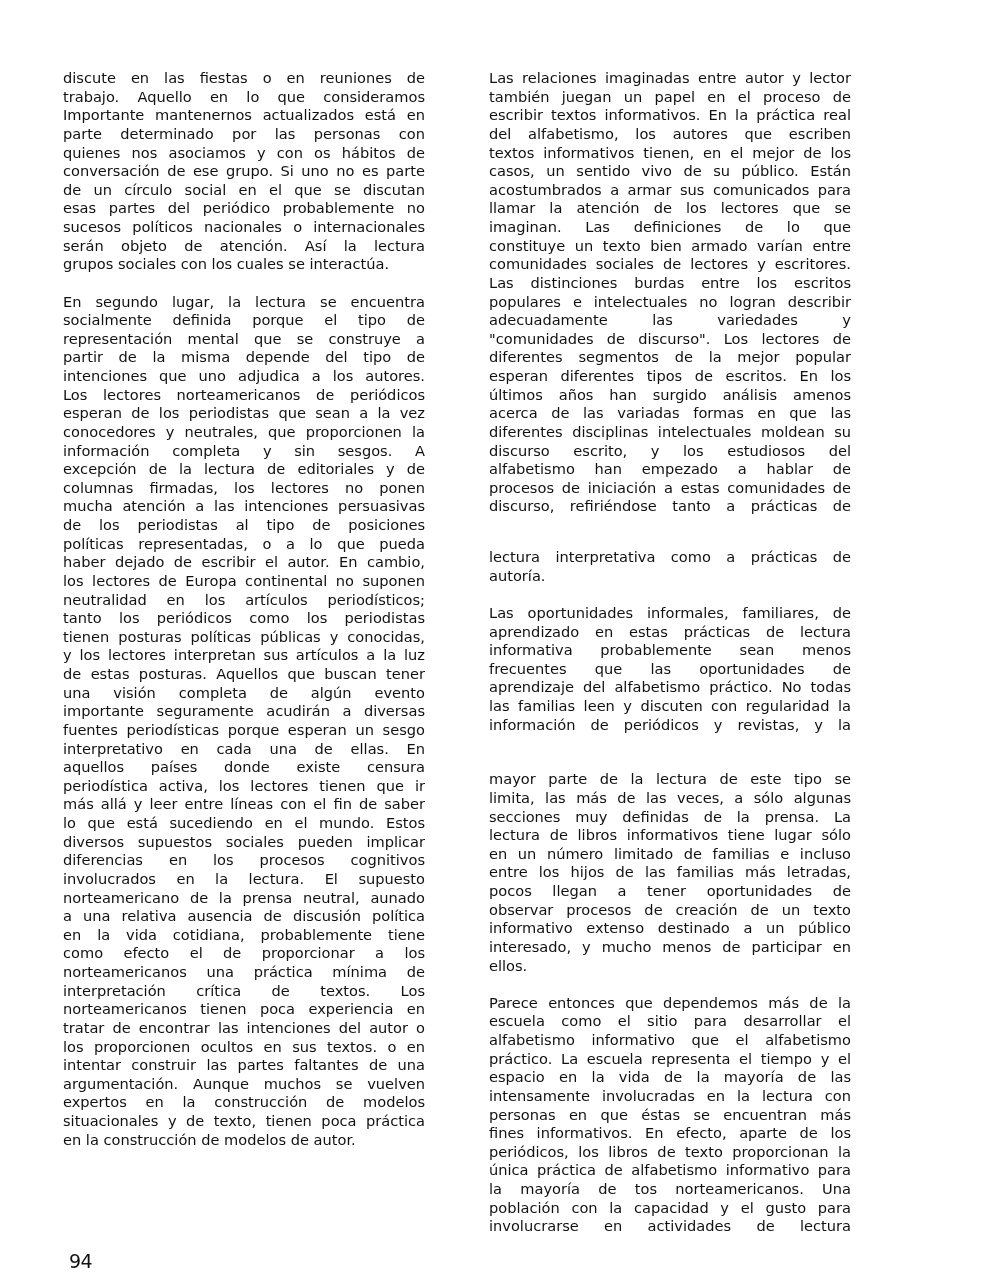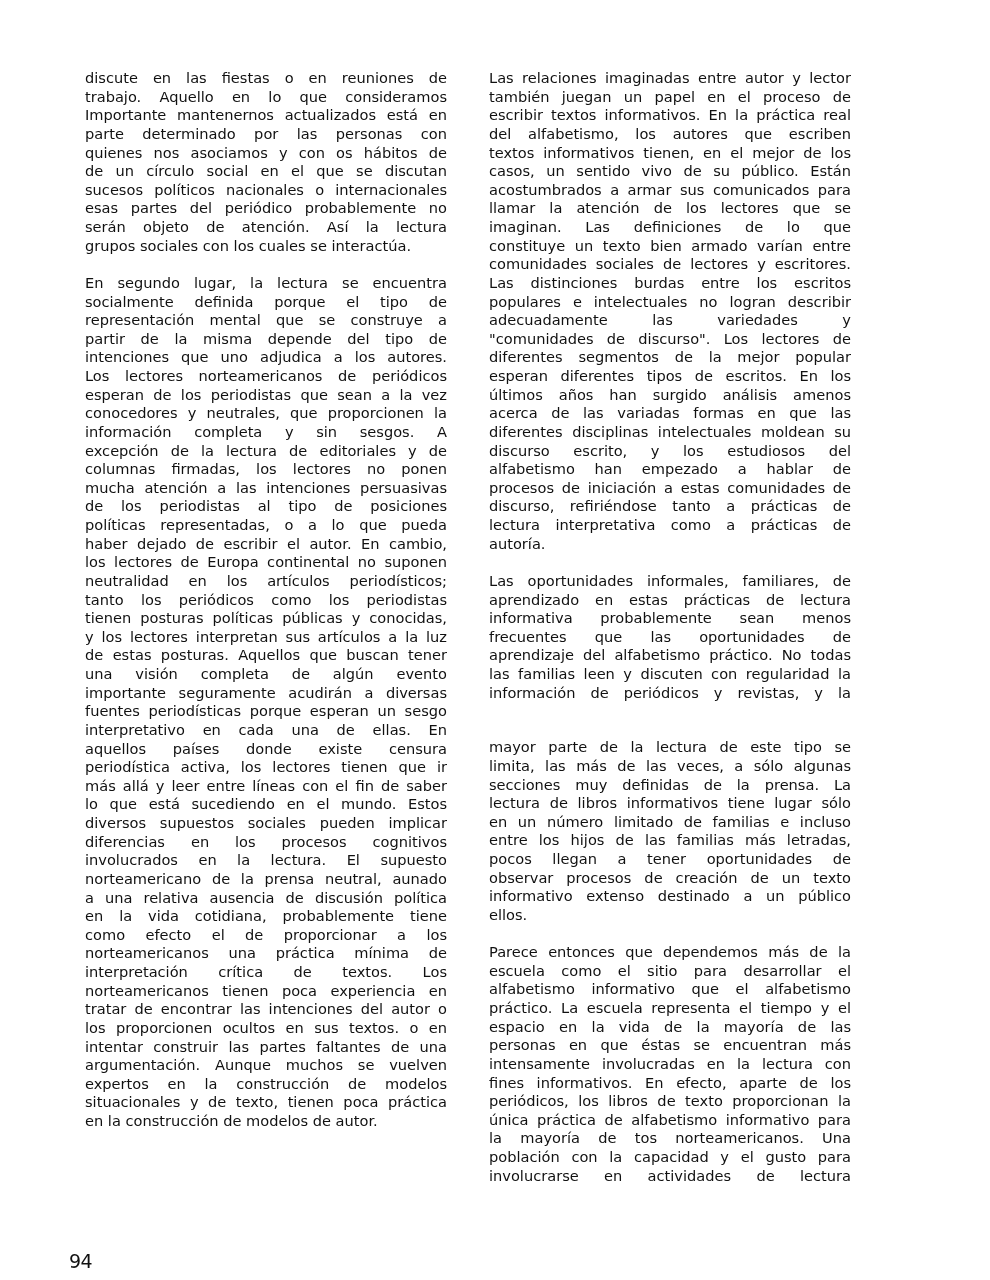--- a/index.html
+++ b/index.html
@@ -20,21 +20,21 @@
       left: 0; top: 0;
       width: 990px; height: 1280px;
     }
     .column {
       position: absolute;
       top: 69px;
       width: 362px;
       font-size: 14.6px;
       line-height: 18.64px;
     }
-    .col-left { left: 85px; }
+    .col-left { left: 63px; }
     .col-right { left: 489px; }
     .para { margin: 0 0 18.64px 0; }
     .para:last-child { margin-bottom: 0; }
     .line {
       display: block;
       height: 18.64px;
       white-space: nowrap;
       text-align: justify;
       text-align-last: justify;
       overflow: visible;
@@ -57,23 +57,24 @@
 <body>
 
 <div class="page">
   <div class="column col-left" id="col-left">
       <div class="para">
         <span class="line" style="white-space: normal; overflow: hidden;">discute en las fiestas o en reuniones de</span>
         <span class="line" style="white-space: normal; overflow: hidden;">trabajo. Aquello en lo que consideramos</span>
         <span class="line" style="white-space: normal; overflow: hidden;">Importante mantenernos actualizados está en</span>
         <span class="line" style="white-space: normal; overflow: hidden;">parte determinado por las personas con</span>
         <span class="line" style="white-space: normal; overflow: hidden;">quienes nos asociamos y con os hábitos de</span>
+        <span class="line" style="white-space: normal; overflow: hidden;">conversación de ese grupo. Si uno no es parte</span>
         <span class="line" style="white-space: normal; overflow: hidden;">de un círculo social en el que se discutan</span>
+        <span class="line" style="white-space: normal; overflow: hidden;">esas partes del periódico probablemente no</span>
         <span class="line" style="white-space: normal; overflow: hidden;">sucesos políticos nacionales o internacionales</span>
-        <span class="line" style="white-space: normal; overflow: hidden;">esas partes del periódico probablemente no</span>
         <span class="line" style="white-space: normal; overflow: hidden;">serán objeto de atención. Así la lectura</span>
         <span class="line last">grupos sociales con los cuales se interactúa.</span>
       </div>
       <div class="para">
         <span class="line" style="white-space: normal; overflow: hidden;">En segundo lugar, la lectura se encuentra</span>
         <span class="line" style="white-space: normal; overflow: hidden;">socialmente definida porque el tipo de</span>
         <span class="line" style="white-space: normal; overflow: hidden;">representación mental que se construye a</span>
         <span class="line" style="white-space: normal; overflow: hidden;">partir de la misma depende del tipo de</span>
         <span class="line" style="white-space: normal; overflow: hidden;">intenciones que uno adjudica a los autores.</span>
         <span class="line" style="white-space: normal; overflow: hidden;">Los lectores norteamericanos de periódicos</span>
@@ -138,50 +139,51 @@
         <span class="line" style="white-space: normal; overflow: hidden;">"comunidades de discurso". Los lectores de</span>
         <span class="line" style="white-space: normal; overflow: hidden;">diferentes segmentos de la mejor popular</span>
         <span class="line" style="white-space: normal; overflow: hidden;">esperan diferentes tipos de escritos. En los</span>
         <span class="line" style="white-space: normal; overflow: hidden;">últimos años han surgido análisis amenos</span>
         <span class="line" style="white-space: normal; overflow: hidden;">acerca de las variadas formas en que las</span>
         <span class="line" style="white-space: normal; overflow: hidden;">diferentes disciplinas intelectuales moldean su</span>
         <span class="line" style="white-space: normal; overflow: hidden;">discurso escrito, y los estudiosos del</span>
         <span class="line" style="white-space: normal; overflow: hidden;">alfabetismo han empezado a hablar de</span>
         <span class="line" style="white-space: normal; overflow: hidden;">procesos de iniciación a estas comunidades de</span>
         <span class="line" style="white-space: normal; overflow: hidden;">discurso, refiriéndose tanto a prácticas de</span>
-        <span class="line" style="white-space: normal; overflow: hidden;">lectura interpretativa como a prácticas de</span>
+        <span class="line" style="white-space: normal; overflow: hidden; margin-top: 32px;">lectura interpretativa como a prácticas de</span>
         <span class="line last">autoría.</span>
       </div>
       <div class="para">
         <span class="line" style="white-space: normal; overflow: hidden;">Las oportunidades informales, familiares, de</span>
         <span class="line" style="white-space: normal; overflow: hidden;">aprendizado en estas prácticas de lectura</span>
         <span class="line" style="white-space: normal; overflow: hidden;">informativa probablemente sean menos</span>
         <span class="line" style="white-space: normal; overflow: hidden;">frecuentes que las oportunidades de</span>
         <span class="line" style="white-space: normal; overflow: hidden;">aprendizaje del alfabetismo práctico. No todas</span>
         <span class="line" style="white-space: normal; overflow: hidden;">las familias leen y discuten con regularidad la</span>
         <span class="line" style="white-space: normal; overflow: hidden;">información de periódicos y revistas, y la</span>
         <span class="line" style="white-space: normal; overflow: hidden; margin-top: 36px;">mayor parte de la lectura de este tipo se</span>
         <span class="line" style="white-space: normal; overflow: hidden;">limita, las más de las veces, a sólo algunas</span>
         <span class="line" style="white-space: normal; overflow: hidden;">secciones muy definidas de la prensa. La</span>
         <span class="line" style="white-space: normal; overflow: hidden;">lectura de libros informativos tiene lugar sólo</span>
         <span class="line" style="white-space: normal; overflow: hidden;">en un número limitado de familias e incluso</span>
         <span class="line" style="white-space: normal; overflow: hidden;">entre los hijos de las familias más letradas,</span>
         <span class="line" style="white-space: normal; overflow: hidden;">pocos llegan a tener oportunidades de</span>
         <span class="line" style="white-space: normal; overflow: hidden;">observar procesos de creación de un texto</span>
         <span class="line" style="white-space: normal; overflow: hidden;">informativo extenso destinado a un público</span>
+        <span class="line" style="white-space: normal; overflow: hidden;">interesado, y mucho menos de participar en</span>
         <span class="line last">ellos.</span>
       </div>
       <div class="para">
         <span class="line" style="white-space: normal; overflow: hidden;">Parece entonces que dependemos más de la</span>
         <span class="line" style="white-space: normal; overflow: hidden;">escuela como el sitio para desarrollar el</span>
         <span class="line" style="white-space: normal; overflow: hidden;">alfabetismo informativo que el alfabetismo</span>
         <span class="line" style="white-space: normal; overflow: hidden;">práctico. La escuela representa el tiempo y el</span>
         <span class="line" style="white-space: normal; overflow: hidden;">espacio en la vida de la mayoría de las</span>
+        <span class="line" style="white-space: normal; overflow: hidden;">intensamente involucradas en la lectura con</span>
         <span class="line" style="white-space: normal; overflow: hidden;">personas en que éstas se encuentran más</span>
-        <span class="line" style="white-space: normal; overflow: hidden;">intensamente involucradas en la lectura con</span>
         <span class="line" style="white-space: normal; overflow: hidden;">fines informativos. En efecto, aparte de los</span>
         <span class="line" style="white-space: normal; overflow: hidden;">periódicos, los libros de texto proporcionan la</span>
         <span class="line" style="white-space: normal; overflow: hidden;">única práctica de alfabetismo informativo para</span>
         <span class="line" style="white-space: normal; overflow: hidden;">la mayoría de tos norteamericanos. Una</span>
         <span class="line" style="white-space: normal; overflow: hidden;">población con la capacidad y el gusto para</span>
         <span class="line" style="white-space: normal; overflow: hidden;">involucrarse en actividades de lectura</span>
       </div>
     </div>
   <div class="page-number">94</div>
 </div>

